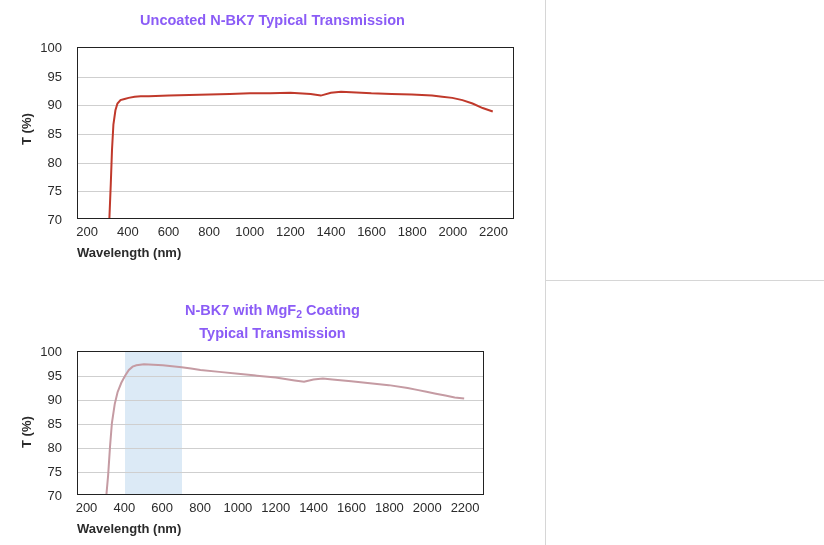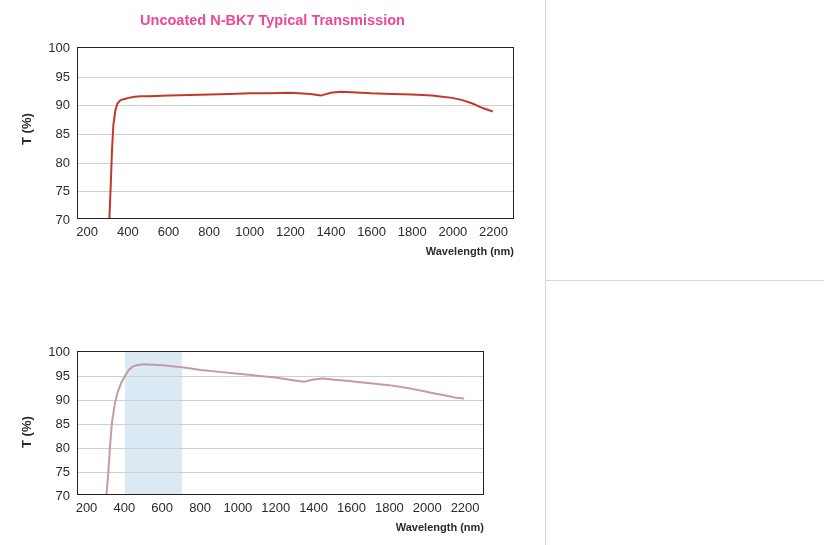--- a/index.html
+++ b/index.html
@@ -49,21 +49,21 @@
     width: 545px;
     height: 100%;
     background: #ffffff;
   }
   .chart-title {
     position: absolute;
     width: 100%;
     text-align: center;
     font-size: 14.5px;
     font-weight: bold;
-    color: #ec4899;
+    color: #8b5cf6;
     line-height: 19px;
   }
   #chart1-title { top: 11px; }
   #chart2-title { top: 301px; }
 
   .plot-wrap {
     position: absolute;
   }
   #plot1-wrap { left: 77px; top: 47px; width: 437px; height: 172px; }
   #plot2-wrap { left: 77px; top: 351px; width: 407px; height: 144px; }
@@ -96,42 +96,42 @@
     position: absolute;
     left: 0; top: 0;
     width: 100%;
     height: 100%;
   }
 
   
   .ytick {
     position: absolute;
     right: 100%;
-    margin-right: 7px;
+    margin-right: 15px;
     transform: translateY(-50%);
     font-size: 13px;
     color: #2b2b2b;
     white-space: nowrap;
   }
   .xtick {
     position: absolute;
     top: 100%;
     margin-top: 5px;
     transform: translateX(-50%);
     font-size: 13px;
     color: #2b2b2b;
     white-space: nowrap;
   }
   .axis-title-x {
     position: absolute;
     width: 100%;
-    text-align: right;
+    text-align: left;
     top: 100%;
     margin-top: 26px;
-    font-size: 11px;
+    font-size: 13px;
     font-weight: bold;
     color: #2b2b2b;
   }
   .axis-title-y {
     position: absolute;
     font-size: 13px;
     font-weight: bold;
     color: #2b2b2b;
     transform: rotate(-90deg);
     transform-origin: left top;
@@ -220,20 +220,24 @@
       </div>
     </div>
 
     <div class="text-panel" id="text-panel-1">
     </div>
   </div>
 
   <div class="row" id="row-bottom">
 
     <div class="chart-panel">
+      <div class="chart-title" id="chart2-title" style="top:20px;">
+        <span>N-BK7 with MgF</span><sub>2</sub><span> Coating</span><br>
+        <span>Typical Transmission</span>
+      </div>
 
       <div class="axis-title-y" id="chart2-ylabel" style="left:19px; top:167px;">T (%)</div>
 
       <div class="plot-wrap" id="plot2-wrap" style="left:77px; top:70px; width:407px; height:144px;">
         <div class="plot-frame">
 
           <div class="band" id="band2" style="left: 47.3256px; width: 56.7907px; background: rgb(214, 230, 245);"></div>
 
           <div class="gridline" style="top:24px;"></div>
           <div class="gridline" style="top:48px;"></div>

